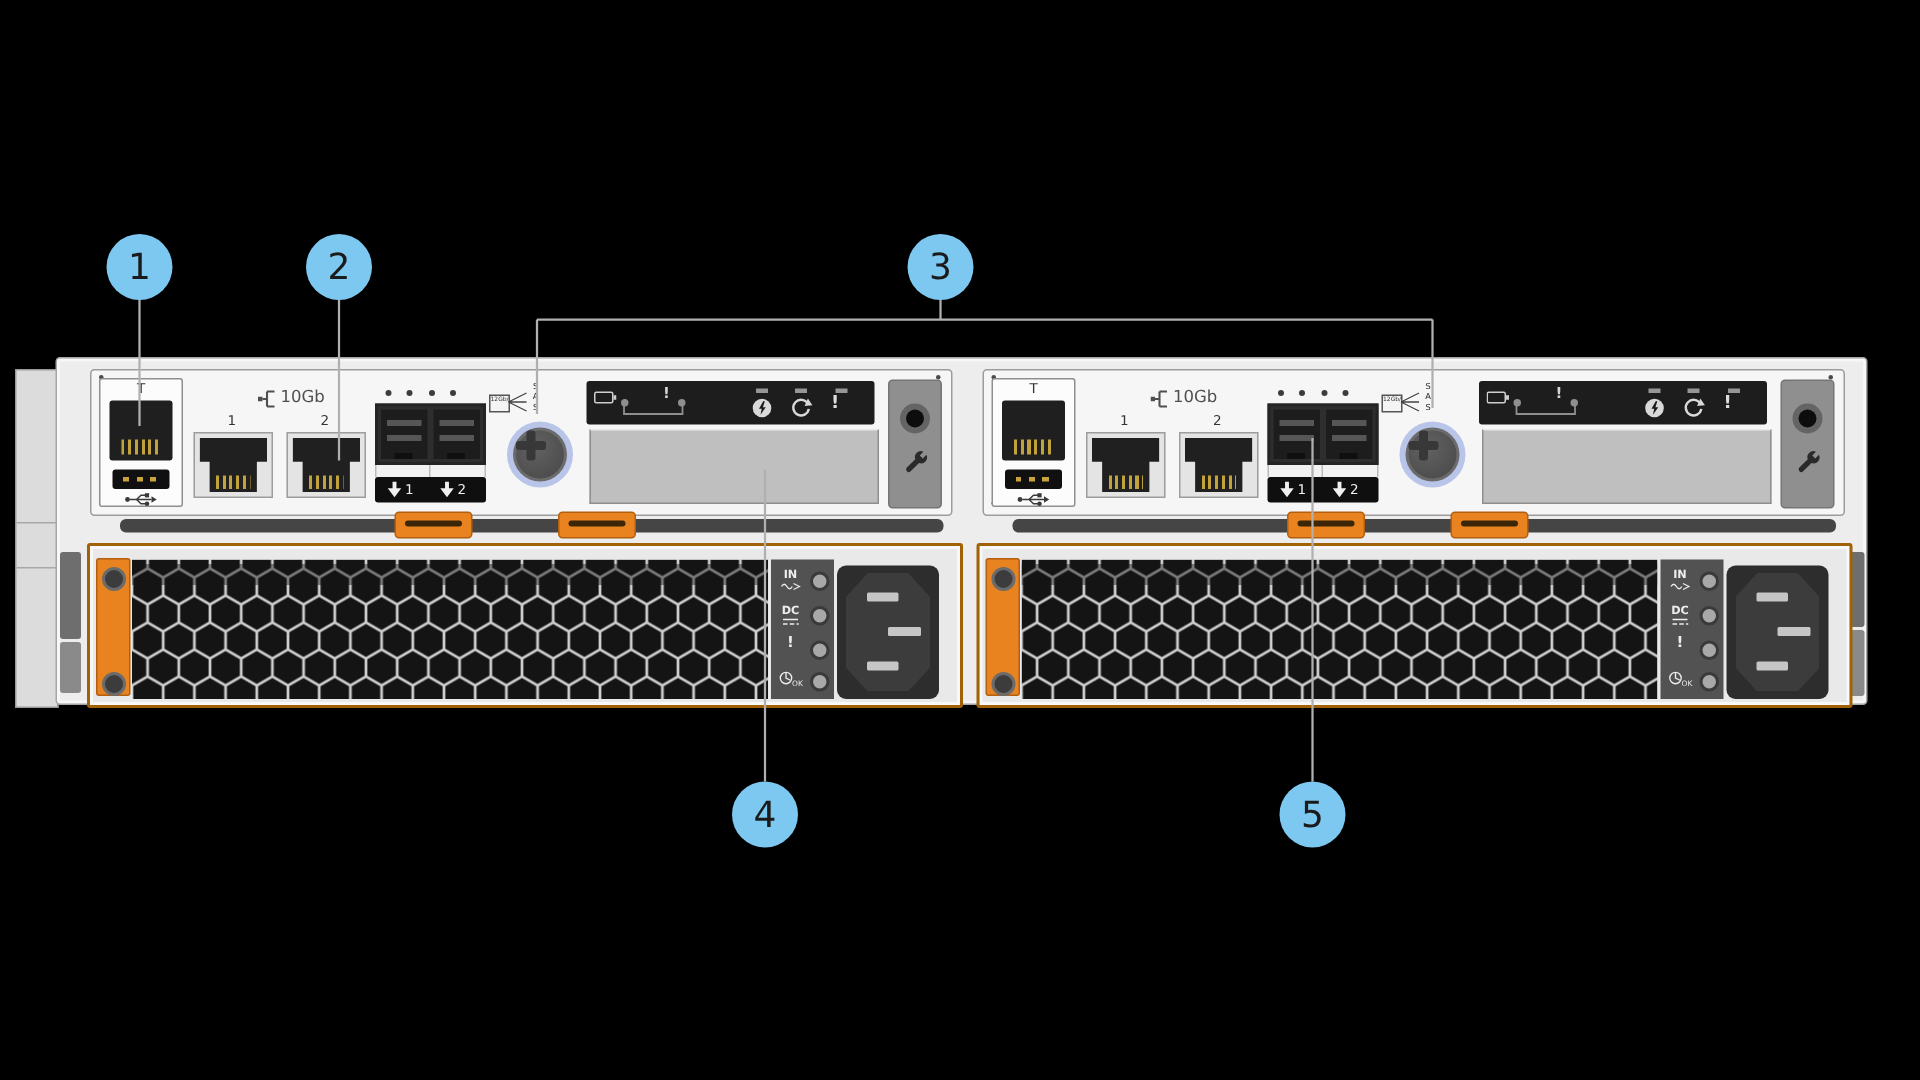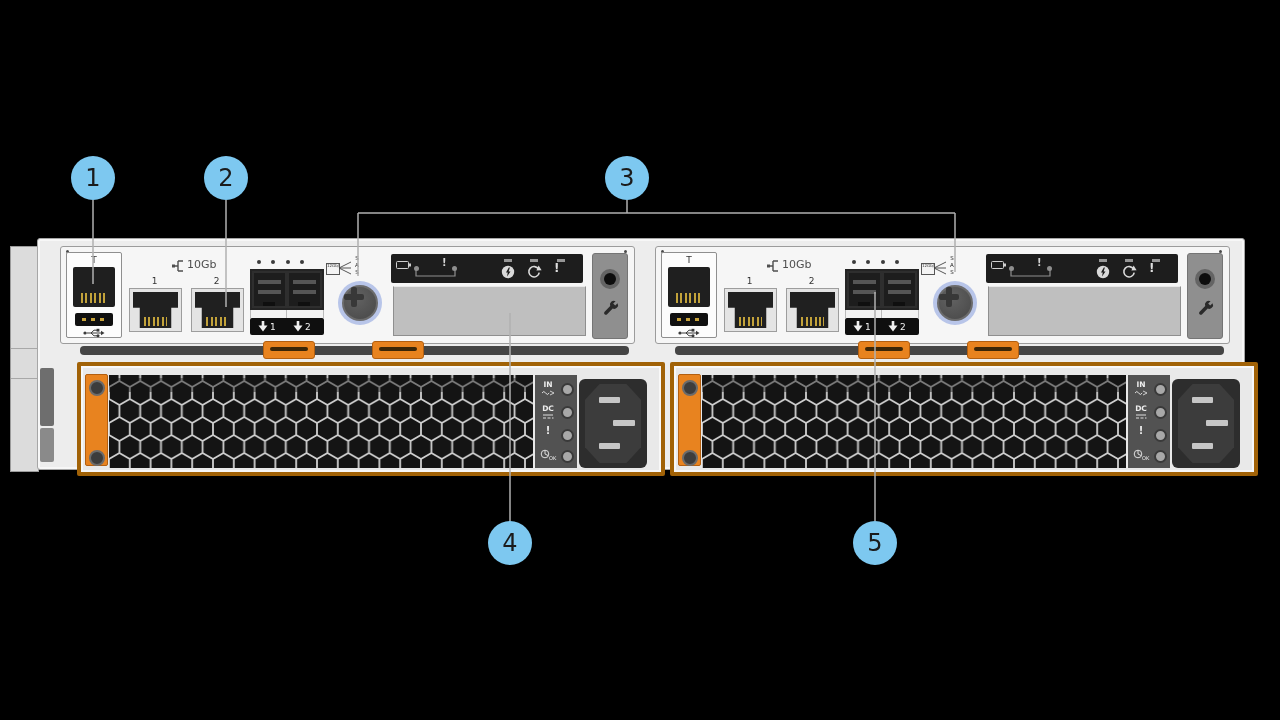--- a/index.html
+++ b/index.html
@@ -43,21 +43,21 @@
   .leddot{width:5px;height:5px;border-radius:50%;background:#8f8f8f;}
   .dash{width:8px;height:3px;background:#969696;}
   .bang{font-weight:bold;color:#d6d6d6;}
   .labelbox{background:#bfbfbf;border:1px solid #8f8f8f;border-top:1px solid #e9e9e9;}
   .wstrip{background:#8f8f8f;border:1px solid #757575;border-radius:3px;}
   .hole-outer{border-radius:50%;background:#646464;}
   .hole-inner{position:absolute;left:4px;top:4px;right:4px;bottom:4px;border-radius:50%;background:#0d0d0d;}
   .railbar{background:#454545;border-radius:4px;}
   .clip{background:#e8831f;border-radius:3px;border:1px solid #b35f10;}
   .clipslot{position:absolute;left:6px;top:5px;right:6px;height:4px;background:#3c2607;border-radius:2px;}
-  .psu{background:#e9e9e9;border:4px solid #a16207;border-radius:2px;box-shadow:inset 0 0 0 2px #f8f8f8;margin-left:19px;}
+  .psu{background:#e9e9e9;border:2px solid #a16207;border-radius:2px;box-shadow:inset 0 0 0 2px #f8f8f8;}
   .handle{background:#e8831f;border:1px solid #b35f10;border-radius:2px;}
   .hscrew{border-radius:50%;background:#3c3c3c;border:2px solid #6b6b6b;}
   .mesh{background:#cfcfcf;overflow:hidden;}
   .meshband{position:absolute;left:0;top:3px;width:100%;height:14px;background:#7c7c7c;}
   .ledstrip{background:#525252;}
   .rowlbl{font-size:7.5px;font-weight:bold;color:#ededed;text-align:center;width:24px;line-height:8px;}
   .psuled{width:9px;height:9px;border-radius:50%;background:#a8a8a8;border:2px solid #3a3a3a;}
   .inlet{background:#2d2d2d;border-radius:6px;}
   .inletoct{position:absolute;left:6px;top:5px;right:6px;bottom:5px;background:#3c3c3c;
             clip-path:polygon(26% 0,74% 0,100% 20%,100% 80%,74% 100%,26% 100%,0 80%,0 20%);}

